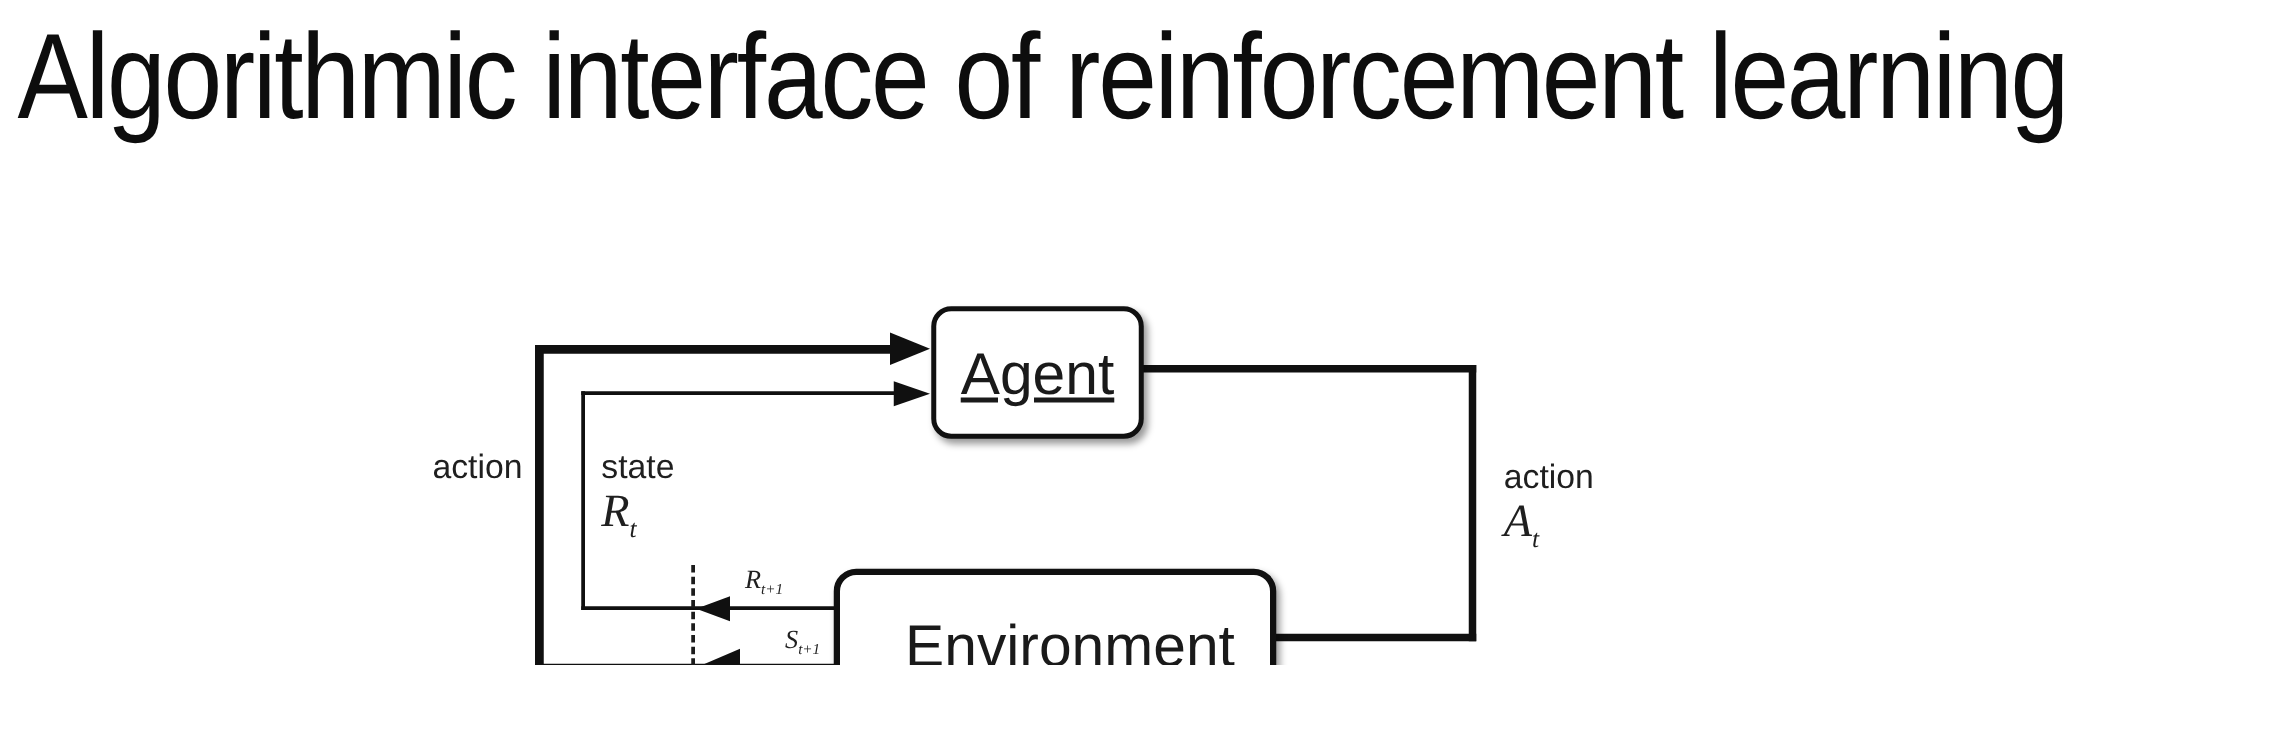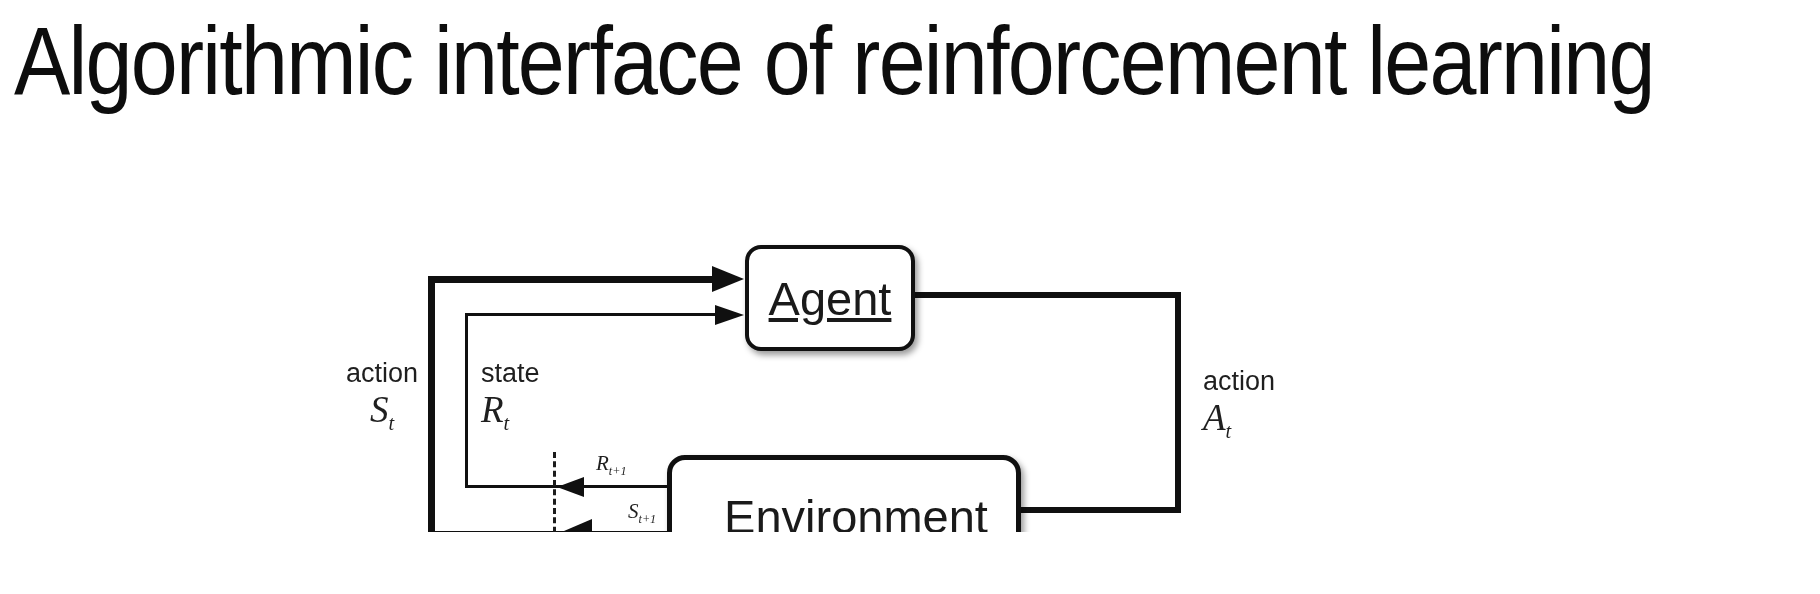--- a/index.html
+++ b/index.html
@@ -87,21 +87,20 @@
 
     <div class="node node-agent">
       <span>Agent</span>
     </div>
     <div class="node node-env">
       <span>Environment</span>
     </div>
 
     <div class="sig sig-state">
       <div class="word">action</div>
-      <div class="sym"><span>S</span><sub>t</sub></div>
     </div>
 
     <div class="sig sig-reward">
       <div class="word">state</div>
       <div class="sym"><span>R</span><sub>t</sub></div>
     </div>
 
     <div class="sig sig-action">
       <div class="word">action</div>
       <div class="sym"><span>A</span><sub>t</sub></div>

